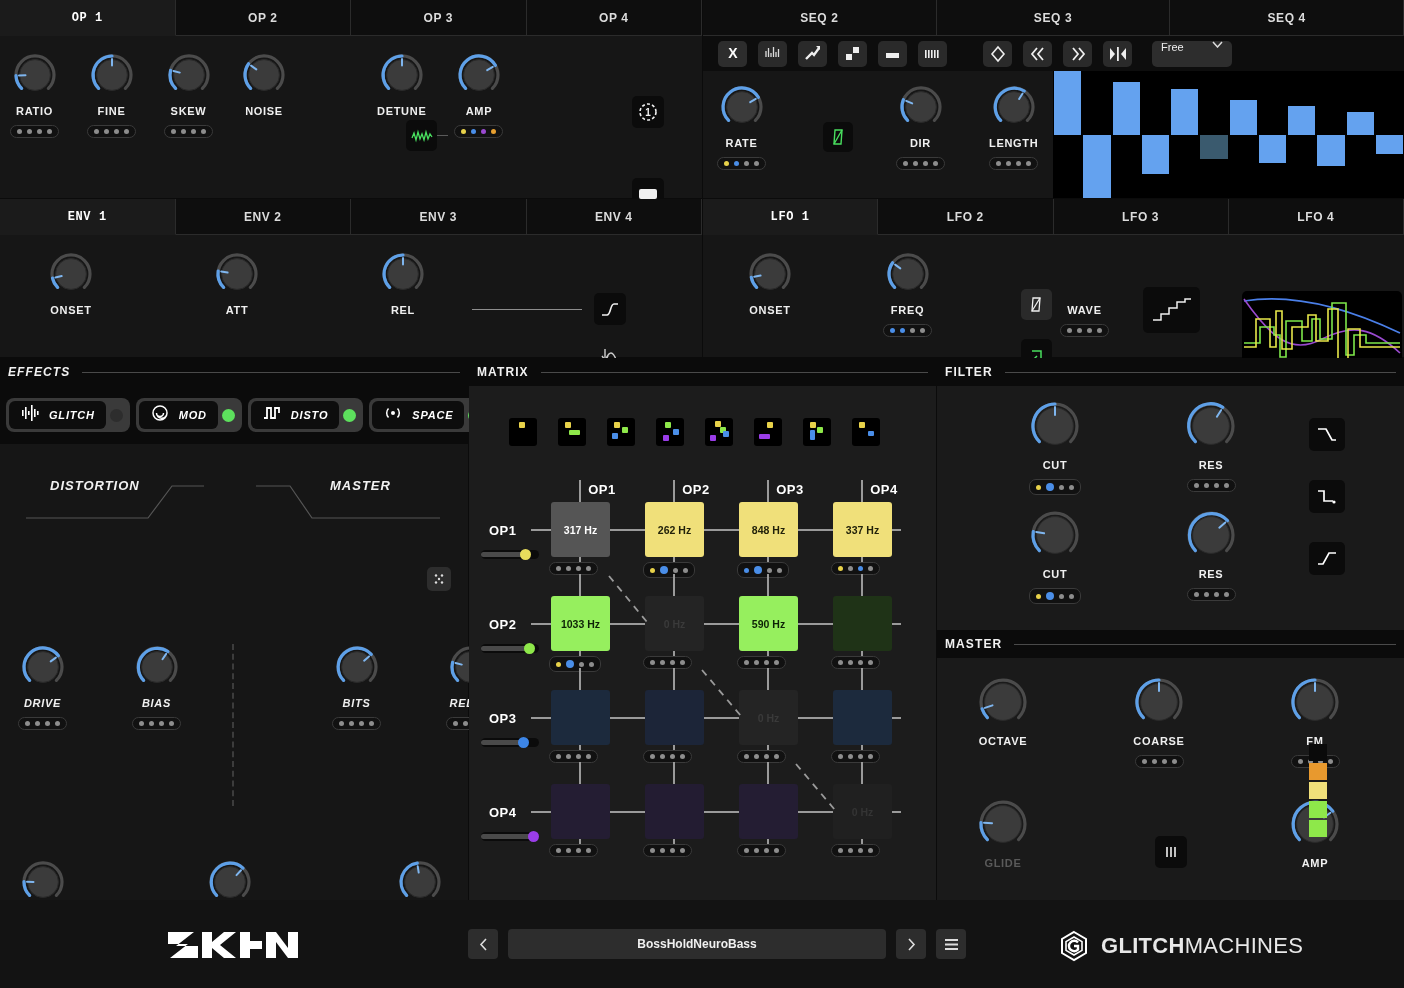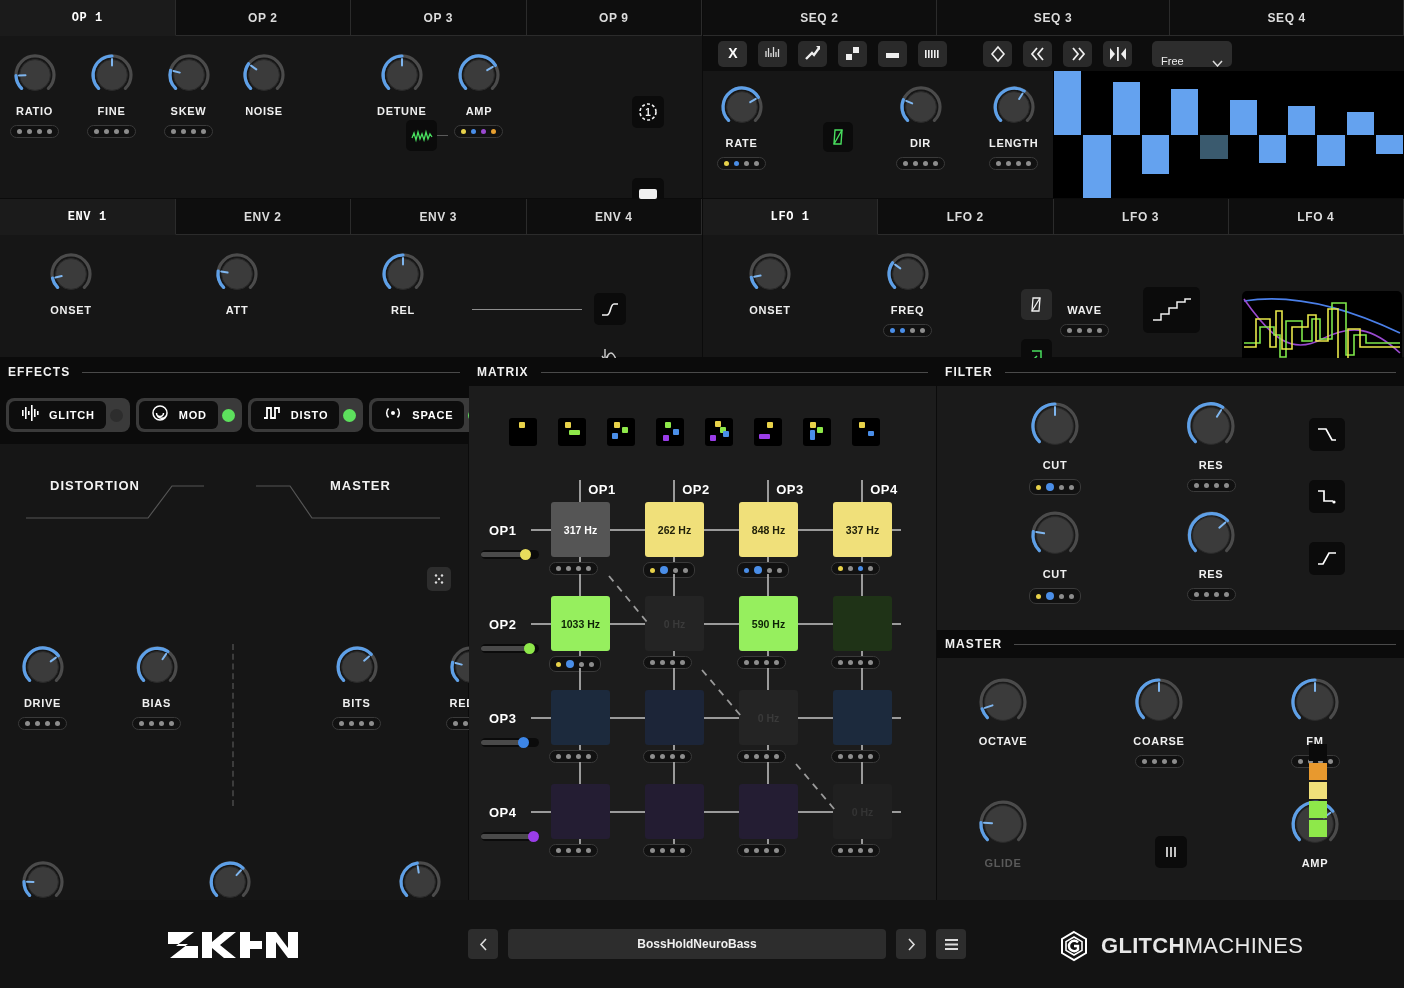--- a/index.html
+++ b/index.html
@@ -111,21 +111,21 @@
         <div class="tab active">
           <span>OP 1</span>
         </div>
         <div class="tab">
           <span>OP 2</span>
         </div>
         <div class="tab">
           <span>OP 3</span>
         </div>
         <div class="tab">
-          <span>OP 9</span>
+          <span>OP 4</span>
         </div>
       </div>
     <div class="panelbody" style="height:162px;position:relative;">
       <div id="op-knobs" style="position:absolute;left:10px;top:16px;display:flex;gap:28px;">
           <div class="knobwrap">
             <div class="knob">
               <svg width="46" height="46" viewBox="0 0 46 46">
                 <path d="M 9.6 36.4 A 19 19 0 1 1 36.4 36.4" fill="none" stroke="#4b4b4b" stroke-width="3.2" stroke-linecap="round"></path>
                 <path d="M 9.6 36.4 A 19 19 0 0 1 4.0 23.6" fill="none" stroke="#5ea0e8" stroke-width="3.2" stroke-linecap="round"></path>
                 <circle cx="23" cy="23" r="15.4" fill="#3b3b3b" stroke="#2a2a2a" stroke-width="1"></circle>
@@ -316,21 +316,21 @@
             <div class="sqbtn" style="width: 29px; height: 26px;">
               <svg width="22" height="22" viewBox="0 0 22 22">
                 <g fill="#eee">
                   <polygon points="3,5 8,11 3,17"></polygon>
                   <rect x="10" y="4" width="1.8" height="14"></rect>
                   <polygon points="19,5 14,11 19,17"></polygon>
                 </g>
               </svg>
             </div>
           </div>
-        <div style="width:80px;height:26px;background:#2d2d2d;border-radius:5px;display:flex;align-items:flex-end;justify-content:space-between;padding:0 9px;margin-left:9px;">
+        <div style="width:80px;height:26px;background:#2d2d2d;border-radius:5px;display:flex;align-items:flex-start;justify-content:space-between;padding:0 9px;margin-left:9px;">
           <span style="font-size:11px;color:#eee;">Free</span>
           <svg width="11" height="7" viewBox="0 0 11 7">
               <polyline points="1,1 5.5,6 10,1" fill="none" stroke="#ddd" stroke-width="1.5"></polyline>
             </svg>
         </div>
       </div>
 
       <div id="seq-knobs" style="position:absolute;left:14px;top:48px;display:flex;gap:44px;">
           <div class="knobwrap">
             <div class="knob">
@@ -576,21 +576,21 @@
         <svg width="160" height="76" viewBox="0 0 160 76">
           <path d="M2,10 C45,3 95,12 158,42" fill="none" stroke="#4a7fe8" stroke-width="1.6"></path>
           <path d="M2,8 C30,48 50,64 80,48 C110,33 130,36 158,62" fill="none" stroke="#9a4ad0" stroke-width="1.6"></path>
           <polyline points="2,52 18,52 18,36 32,36 32,44 38,44 38,66 44,66 44,30 60,30 60,50 70,50 70,28 78,28 78,48 90,48 90,12 104,12 104,64 112,64 112,44 124,44 124,52 158,52" fill="none" stroke="#7ee84a" stroke-width="1.6"></polyline>
           <polyline points="2,56 14,56 14,28 28,28 28,56 34,56 34,20 40,20 40,58 50,58 50,36 66,36 66,24 74,24 74,50 86,50 86,18 96,18 96,68 106,68 106,38 118,38 118,56 158,56" fill="none" stroke="#e8e84a" stroke-width="1.6"></polyline>
         </svg>
       </div>
     </div>
   </div>
 
-  <div style="position:absolute;left:0;top:358px;width:468px;height:542px;">
+  <div style="position:absolute;left:0;top:358px;width:468px;height:542px;font-style:italic;">
     <div class="sechdr">
       <span class="t">EFFECTS</span>
       <span class="ln"></span>
     </div>
     <div style="height:58px;background:#0b0b0b;display:flex;align-items:center;padding:0 6px;gap:6px;" id="fx-modules">
         <div class="fxchip">
           <div class="inner">
             <span><svg width="20" height="20" viewBox="0 0 20 20">
                 <g fill="#fff">
                   <rect x="2" y="7" width="1.6" height="6"></rect>

